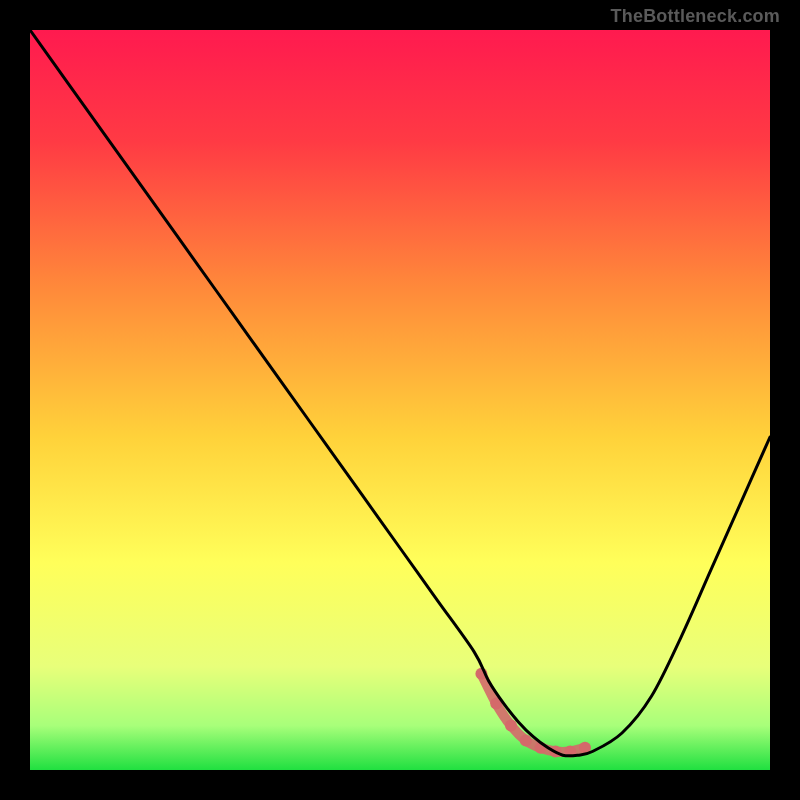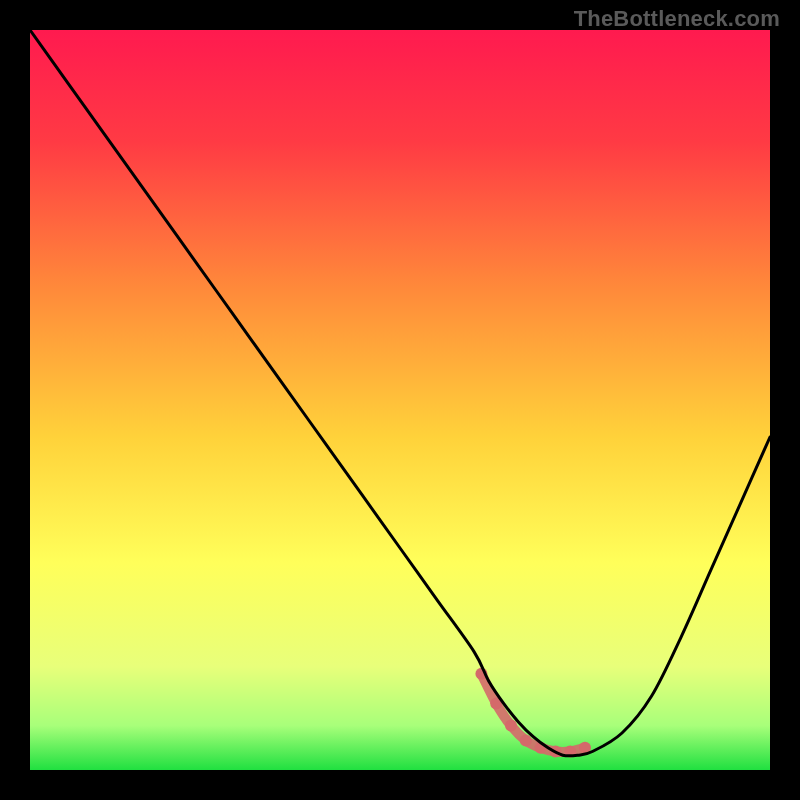--- a/index.html
+++ b/index.html
@@ -8,21 +8,21 @@
     height: 800px;
     background: #000000;
     position: relative;
     overflow: hidden;
     font-family: Arial, Helvetica, sans-serif;
   }
   .watermark {
     position: absolute;
     top: 6px;
     right: 20px;
-    font-size: 22px;
+    font-size: 18px;
     font-weight: 600;
     color: #5a5a5a;
     letter-spacing: 0.2px;
     z-index: 20;
   }
   .plot-bg {
     position: absolute;
     left: 30px;
     top: 30px;
     width: 740px;

